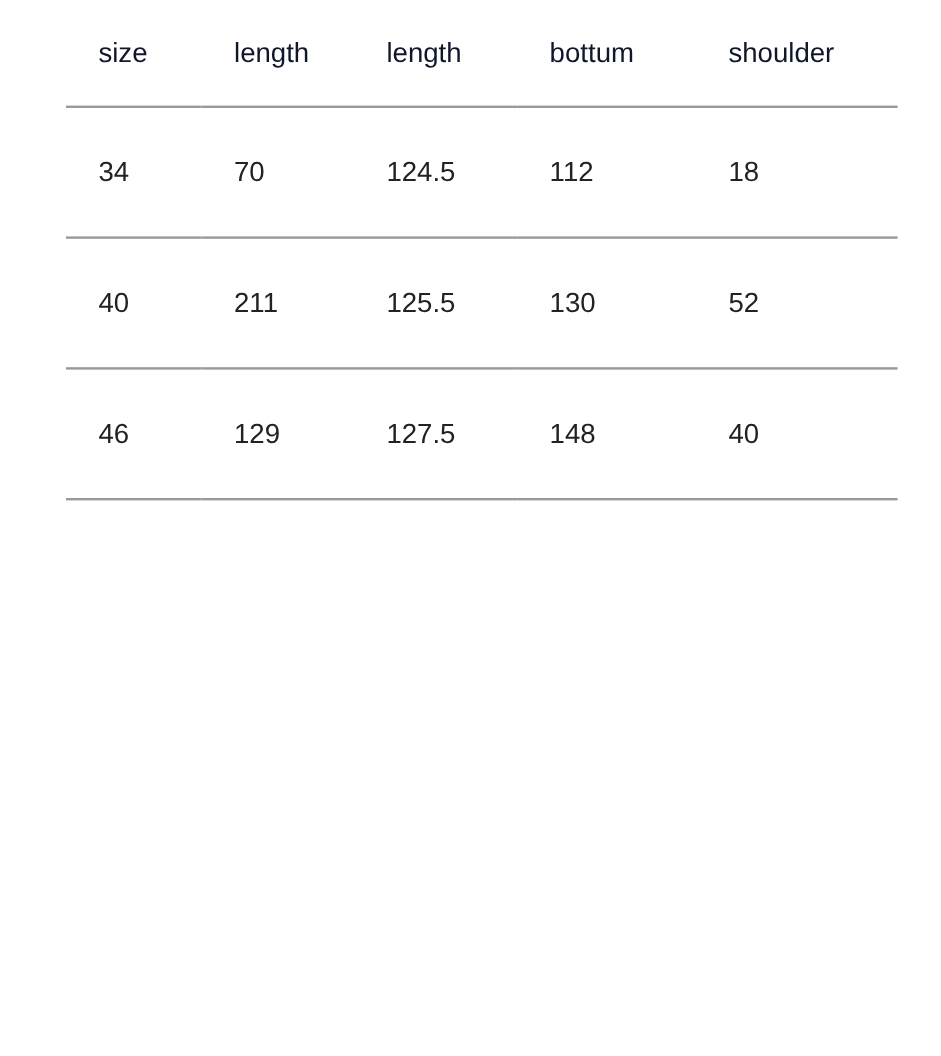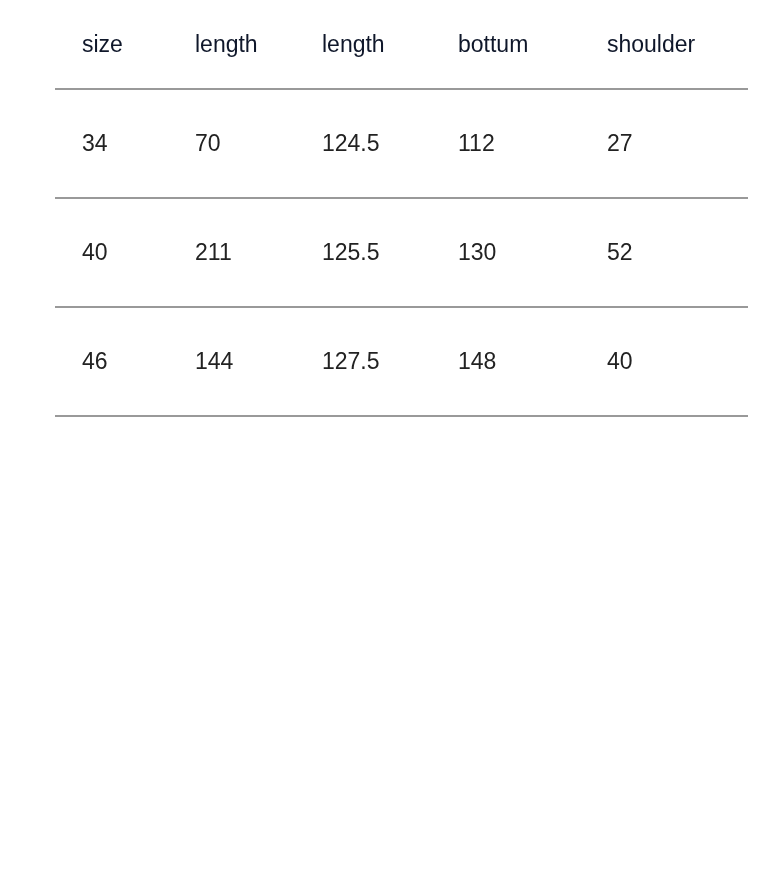--- a/index.html
+++ b/index.html
@@ -91,32 +91,32 @@
           <th>bottum</th>
           <th>shoulder</th>
         </tr>
       </thead>
       <tbody>
         <tr>
           <td>34</td>
           <td>70</td>
           <td>124.5</td>
           <td>112</td>
-          <td>27</td>
+          <td>18</td>
         </tr>
         <tr>
           <td>40</td>
           <td>211</td>
           <td>125.5</td>
           <td>130</td>
           <td>52</td>
         </tr>
         <tr>
           <td>46</td>
-          <td>144</td>
+          <td>129</td>
           <td>127.5</td>
           <td>148</td>
           <td>40</td>
         </tr>
       </tbody>
     </table>
   </div>
 </div>
 
 </body></html>

